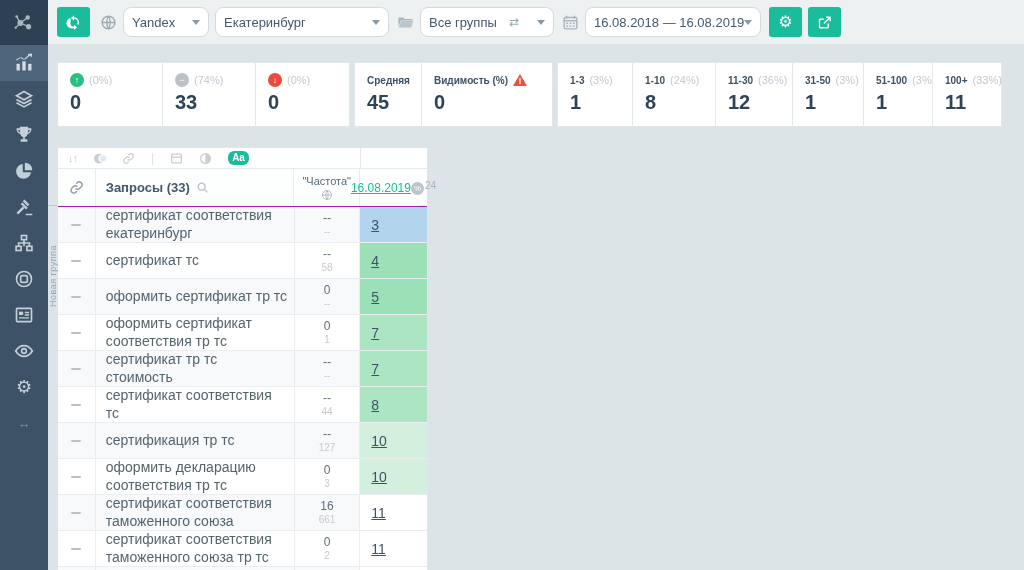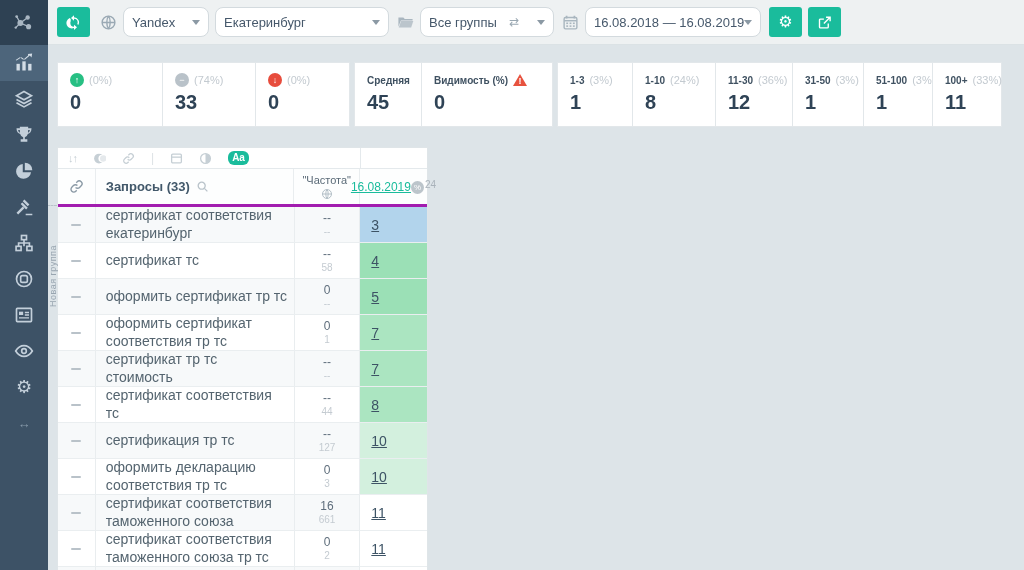--- a/index.html
+++ b/index.html
@@ -42,21 +42,21 @@
 
   
   .table-wrap { position:absolute; left:57px; top:147px; width:371px; background:#fff; border:1px solid #dfe5e8; z-index:2; }
   .t-toolbar { height:21px; display:flex; border-bottom:1px solid #e4e9ec; }
   .t-toolbar-left { width:303px; border-right:1px solid #e4e9ec; display:flex; align-items:center; gap:16px; padding-left:10px; }
   .t-toolbar-right { flex:1; }
   .tb-ic { color:#c6cfd5; font-size:11px; line-height:1; cursor:pointer; display:flex; align-items:center; }
   .tb-sep { color:#dde3e6; font-size:12px; }
   .aa-btn { background:#1abc9c; color:#fff; font-size:10px; font-weight:bold; border-radius:6px; padding:2px 4px; line-height:1; cursor:pointer; }
 
-  .t-header { display:flex; height:38px; border-bottom:3px solid #a21caf; background:#fdfefe; }
+  .t-header { display:flex; height:38px; border-bottom:1px solid #a21caf; background:#fdfefe; }
   .h-cell { display:flex; align-items:center; }
   .h-handle { width:38px; justify-content:center; border-right:1px solid #e9edef; cursor:pointer; }
   .h-query { width:200px; padding-left:10px; border-right:1px solid #e9edef; gap:6px; cursor:pointer; }
   .h-query .txt { font-size:13px; font-weight:bold; color:#42586a; }
   .h-freq { width:66px; flex-direction:column; justify-content:center; border-right:1px solid #e9edef; }
   .h-freq .txt { font-size:11px; color:#5a6a77; }
   .h-date { width:67px; flex-direction:row; justify-content:center; }
   .date-link { font-size:12px; color:#1abc9c; text-decoration:underline; cursor:pointer; }
   .pct-badge { display:flex; align-items:flex-start; margin-top:1px; }
   .pct-circle { width:13px; height:13px; border-radius:50%; background:#bcc5cb; color:#fff; font-size:8px; display:flex; align-items:center; justify-content:center; }

